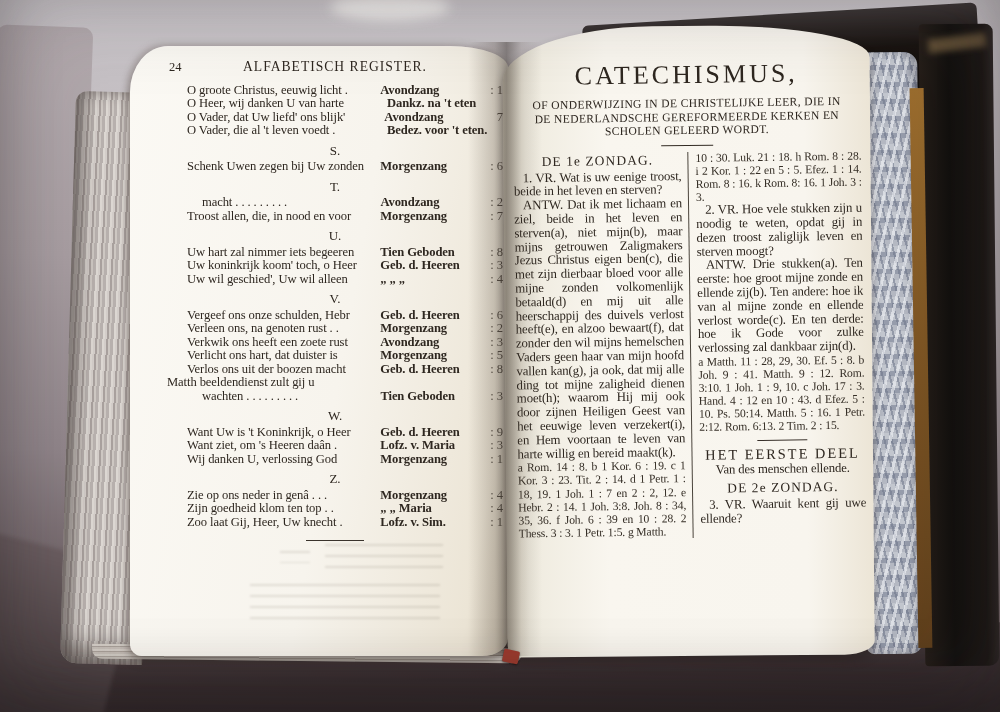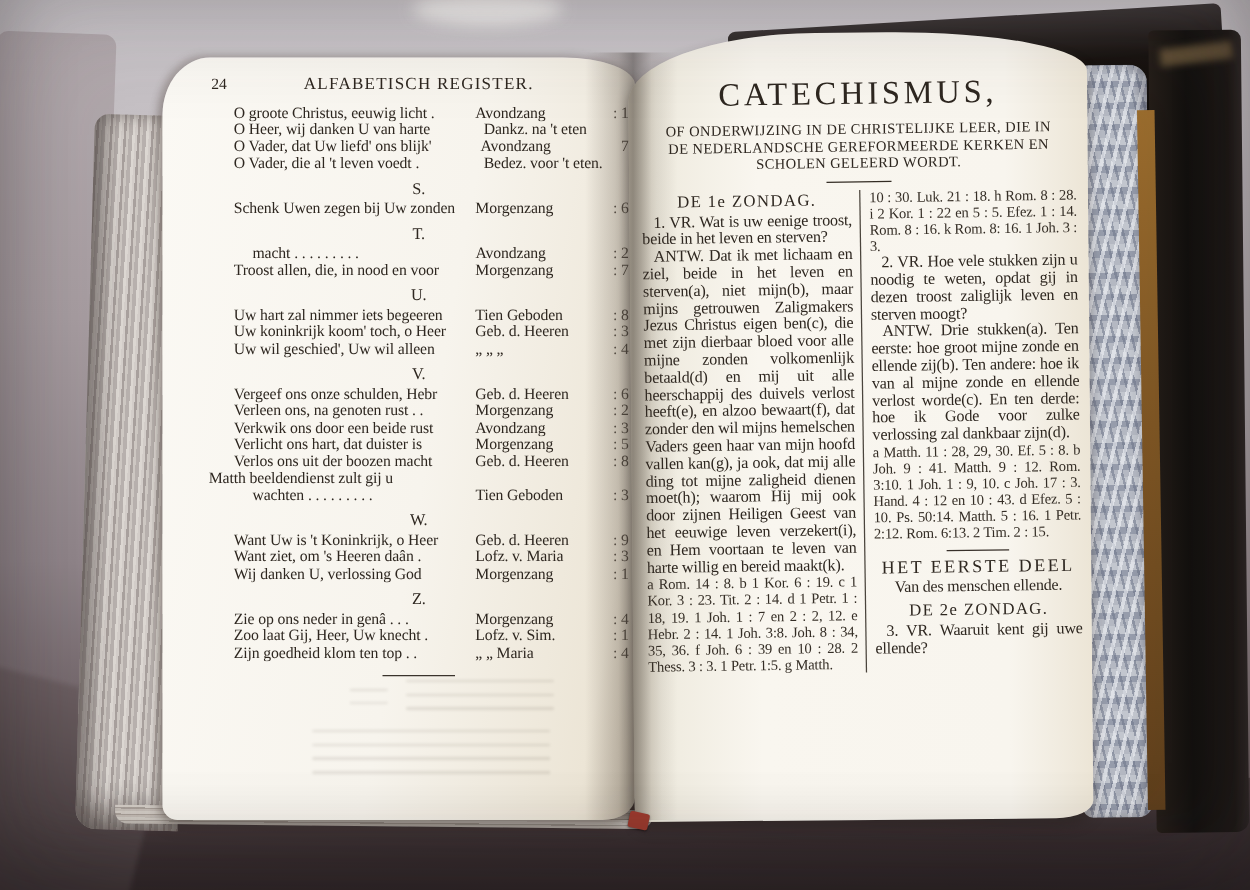--- a/index.html
+++ b/index.html
@@ -63,21 +63,21 @@
   
   .lp-content{position:absolute;left:37px;top:14px;width:336px;height:580px;overflow:hidden;
       font-size:12.6px;letter-spacing:-.1px;line-height:13.5px;}
   .reg-header-row{position:relative;text-align:center;font-size:13.6px;letter-spacing:1px;margin:0 0 10px;}
   .page-num{position:absolute;left:2px;top:1px;font-size:12.5px;letter-spacing:0;}
   .sec-letter{text-align:center;font-size:13px;margin:6px 0 3px;}
   .entry-l1{white-space:nowrap;}
   .entry-row{display:flex;}
   .entry-row .e-title{width:200px;white-space:nowrap;overflow:hidden;margin-left:20px;}
   .entry-row .e-title.cont{padding-left:15px;}
-  .entry-row .e-src{width:114px;white-space:nowrap;overflow:hidden;}
+  .entry-row .e-src{width:114px;white-space:nowrap;overflow:hidden;font-weight:bold;}
   .entry-row .e-num{flex:1;text-align:right;white-space:nowrap;opacity:.78;}
   .reg-end-rule{width:58px;border:0;border-top:1.6px solid #3a332c;margin:11px auto 0;}
   .ghost{position:absolute;opacity:.16;filter:blur(1.2px);
       background:repeating-linear-gradient(180deg,#6b6256 0 2px,rgba(0,0,0,0) 2px 11px);}
   .ghost1{left:195px;top:498px;width:118px;height:26px;}
   .ghost2{left:120px;top:538px;width:190px;height:36px;}
   .ghost3{left:150px;top:505px;width:30px;height:12px;}
 
   
   .rp-content{position:absolute;left:11px;top:34px;width:348px;height:588px;overflow:hidden;
@@ -179,21 +179,21 @@
             <span class="e-title">Vergeef ons onze schulden, Hebr</span>
             <span class="e-src">Geb. d. Heeren</span>
             <span class="e-num">: 6</span>
           </div>
           <div class="entry-row">
             <span class="e-title">Verleen ons, na genoten rust .  .</span>
             <span class="e-src">Morgenzang</span>
             <span class="e-num">: 2</span>
           </div>
           <div class="entry-row">
-            <span class="e-title">Verkwik ons door een beide rust</span>
+            <span class="e-title">Verkwik ons heeft een zoete rust</span>
             <span class="e-src">Avondzang</span>
             <span class="e-num">: 3</span>
           </div>
           <div class="entry-row">
             <span class="e-title">Verlicht ons hart, dat duister is</span>
             <span class="e-src">Morgenzang</span>
             <span class="e-num">: 5</span>
           </div>
           <div class="entry-row">
             <span class="e-title">Verlos ons uit der boozen macht</span>
@@ -219,31 +219,31 @@
           </div>
           <div class="entry-row">
             <span class="e-title">Wij danken U, verlossing God</span>
             <span class="e-src">Morgenzang</span>
             <span class="e-num">: 1</span>
           </div>
           <div class="sec-letter">Z.</div>
           <div class="entry-row">
             <span class="e-title">Zie op ons neder in genâ  .  .  .</span>
             <span class="e-src">Morgenzang</span>
+            <span class="e-num">: 4</span>
+          </div>
+          <div class="entry-row">
+            <span class="e-title">Zijn goedheid klom ten top .  .</span>
+            <span class="e-src">„   „ Maria</span>
             <span class="e-num">: 4</span>
           </div>
           <div class="entry-row">
             <span class="e-title">Zoo laat Gij, Heer, Uw knecht .</span>
             <span class="e-src">Lofz. v. Sim.</span>
             <span class="e-num">: 1</span>
-          </div>
-          <div class="entry-row">
-            <span class="e-title">Zijn goedheid klom ten top .  .</span>
-            <span class="e-src">„   „ Maria</span>
-            <span class="e-num">: 4</span>
           </div>
         </div>
       <hr class="reg-end-rule">
     </div>
     <div class="ghost ghost1"></div>
     <div class="ghost ghost2"></div>
     <div class="ghost ghost3"></div>
   </div>
 
   <div class="right-page">

